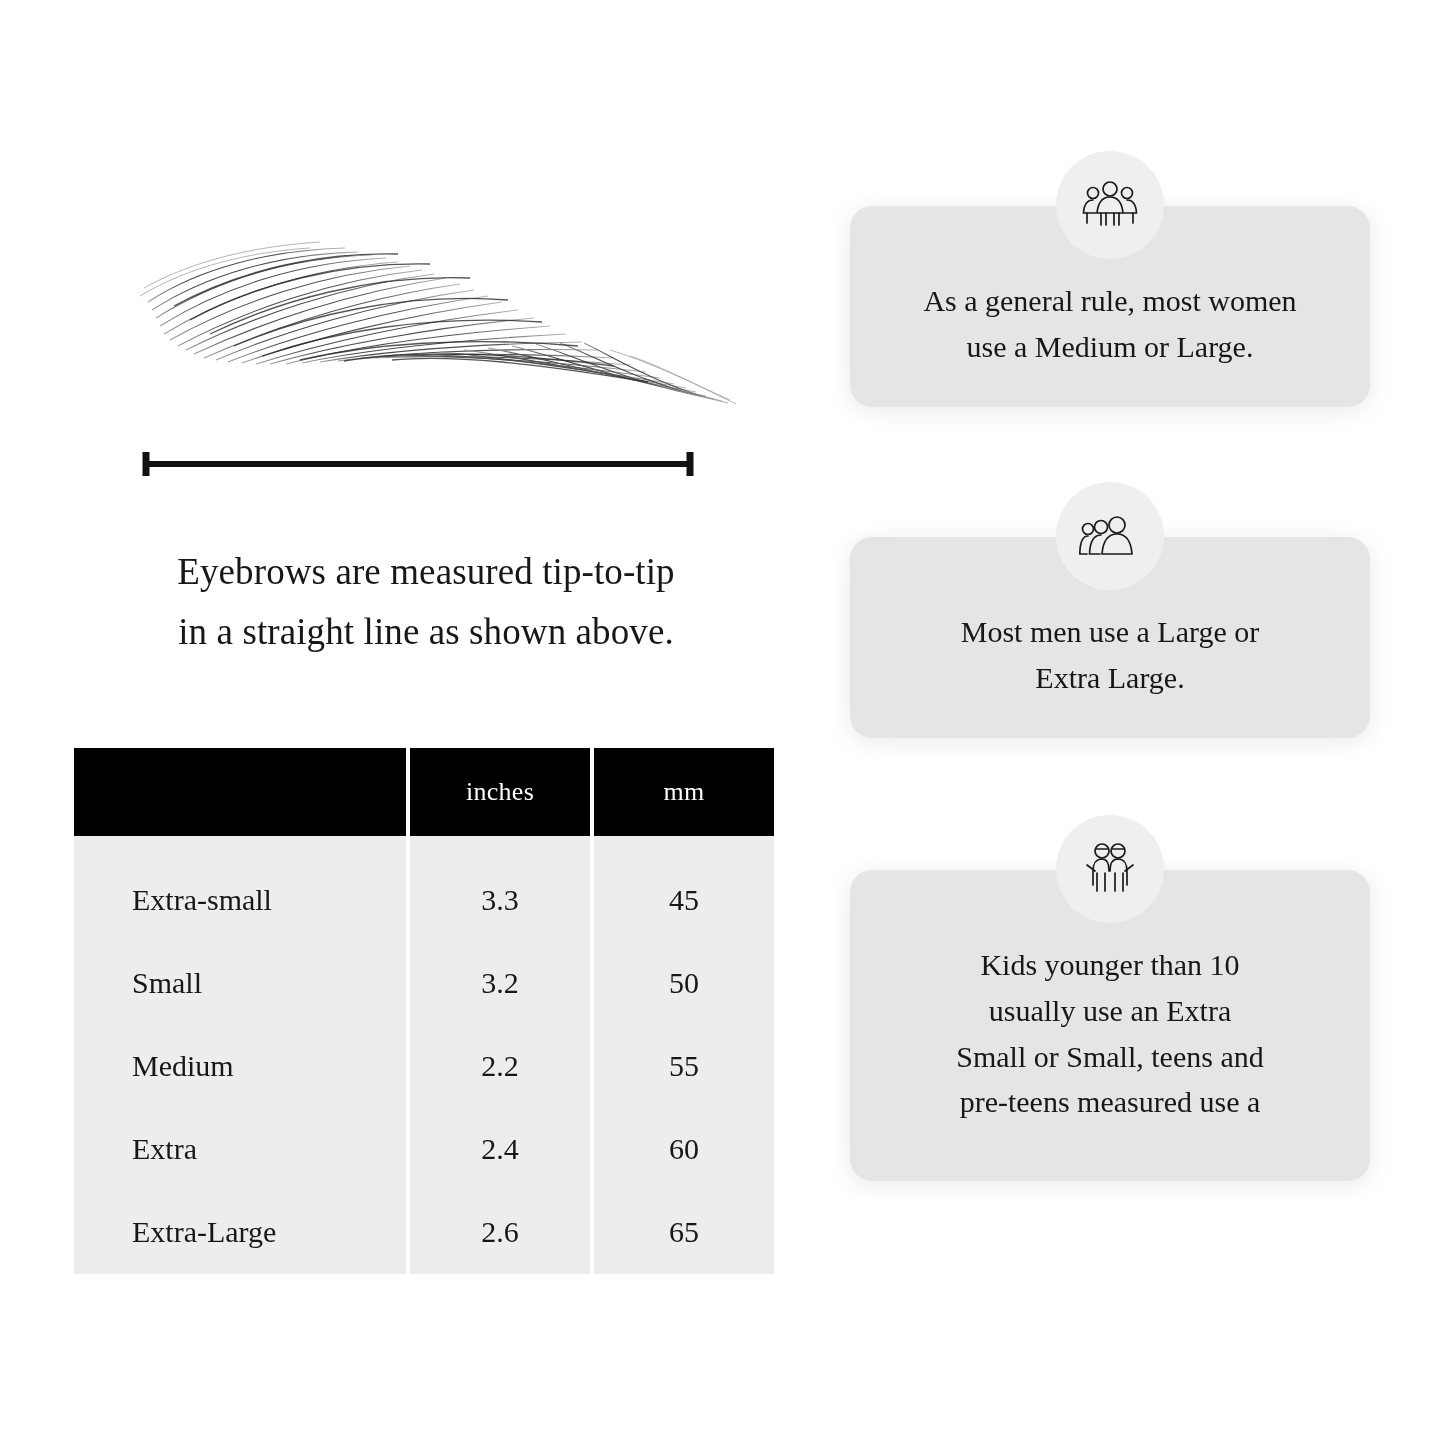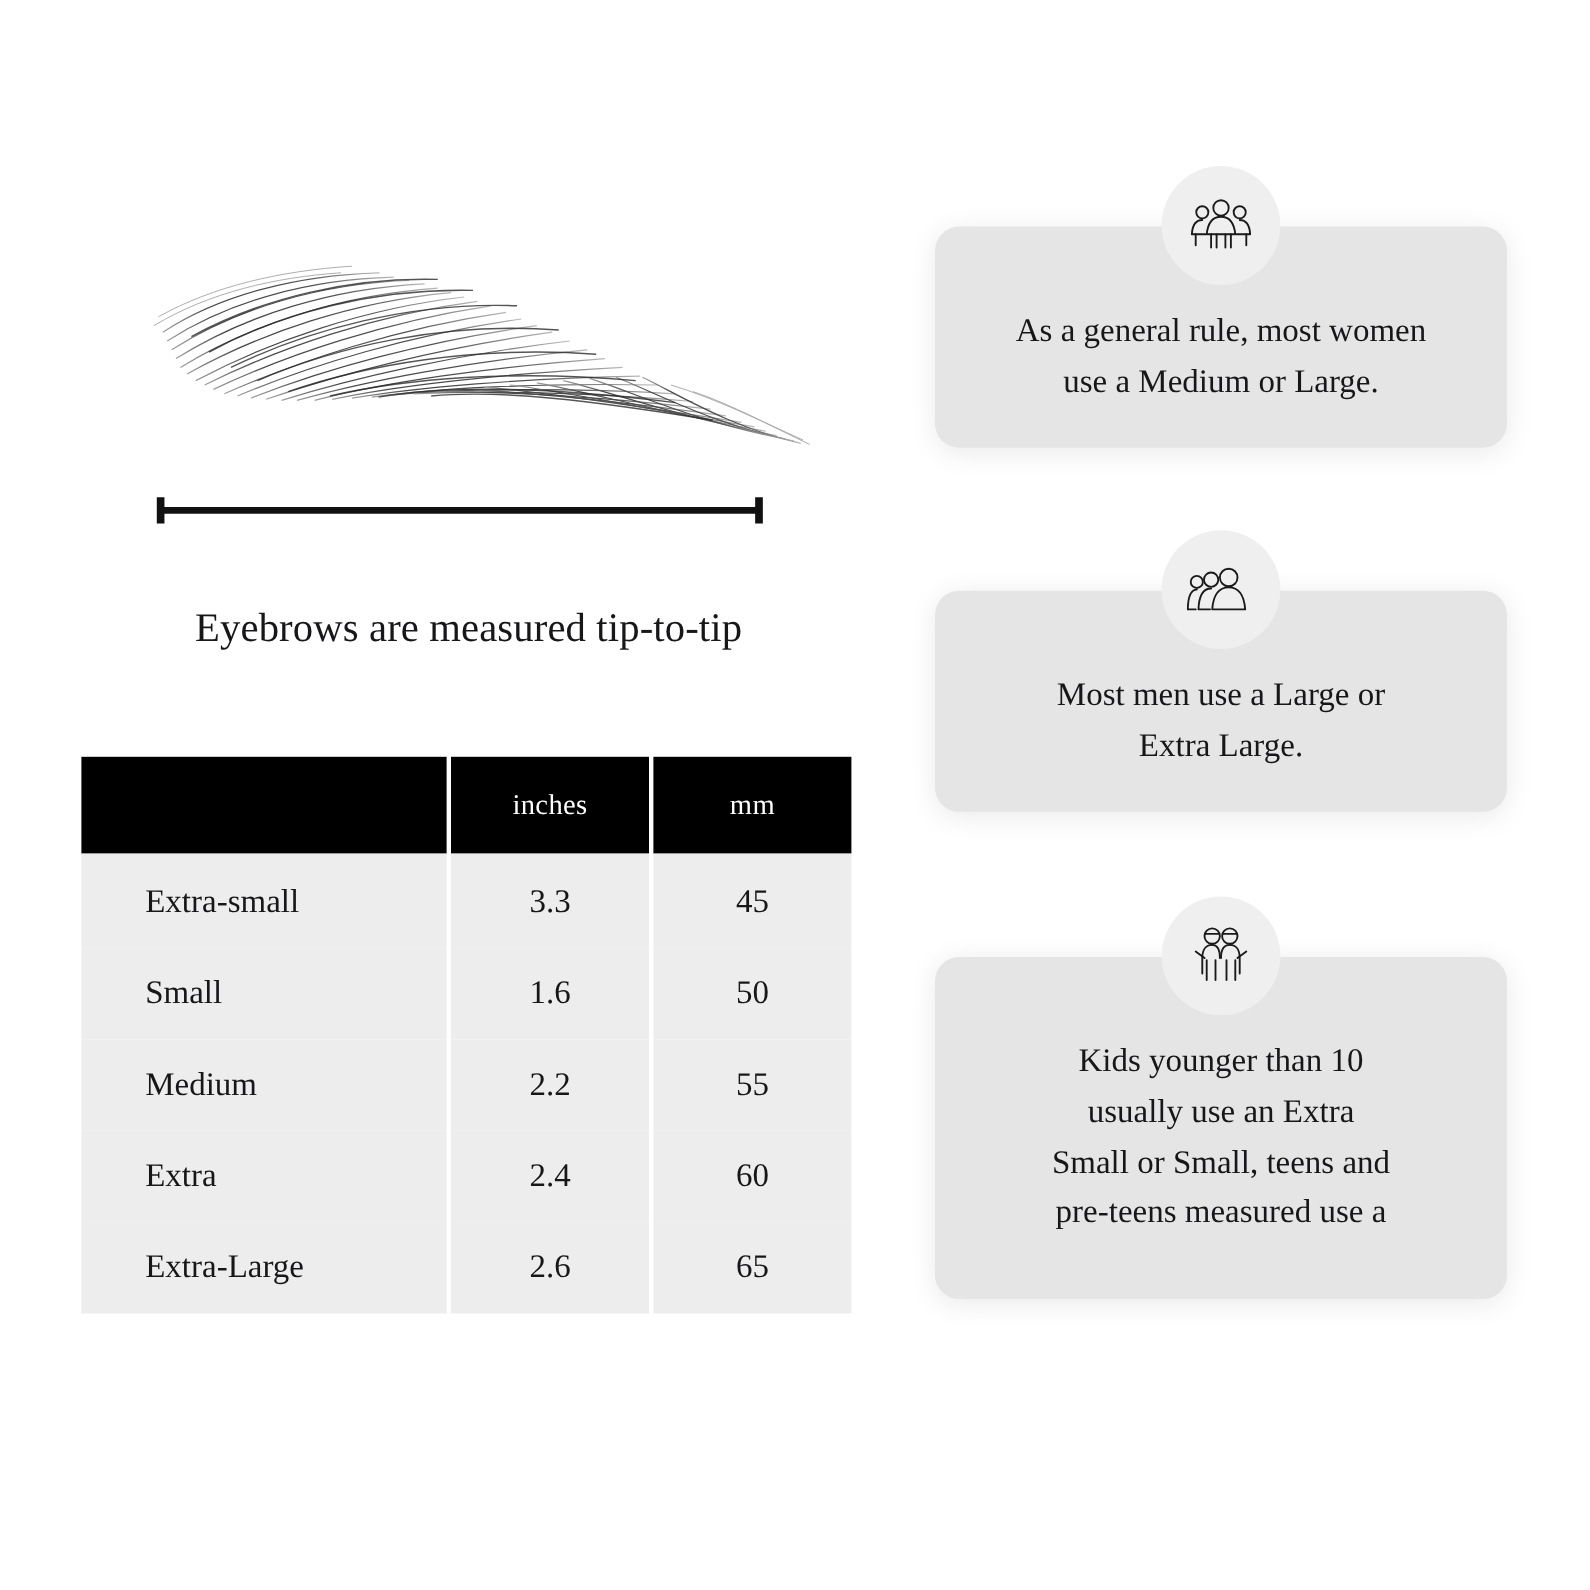--- a/index.html
+++ b/index.html
@@ -74,21 +74,21 @@
     font-size: 30px;
     height: 81px;
     vertical-align: middle;
     color: #17171a;
   }
   #size-table td.label-cell {
     text-align: left;
     padding-left: 58px;
   }
   #size-table td.num-cell { text-align: center; }
-  #size-table tr:first-child td { padding-top: 4px; }
+  #size-table tr:first-child td { padding-top: 24px; }
   #size-table tr:last-child td { }
 
   
   #right-column {
     position: absolute;
     left: 850px;
     top: 160px;
     width: 520px;
   }
 
@@ -192,20 +192,21 @@
   <div id="measure-bar">
     <svg width="552" height="32" viewBox="0 0 552 32">
       <line x1="4" y1="4" x2="4" y2="28" stroke="#111111" stroke-width="7"></line>
       <line x1="548" y1="4" x2="548" y2="28" stroke="#111111" stroke-width="7"></line>
       <line x1="4" y1="16" x2="548" y2="16" stroke="#111111" stroke-width="6"></line>
     </svg>
   </div>
 
   <div id="measure-caption">
     <div>Eyebrows are measured tip-to-tip</div>
+    <div>in a straight line as shown above.</div>
   </div>
 
   <table id="size-table">
     <colgroup>
       <col style="width:332px">
       <col style="width:180px">
       <col style="width:180px">
     </colgroup>
     <thead>
       <tr>
@@ -215,21 +216,21 @@
       </tr>
     </thead>
     <tbody>
       <tr>
         <td class="label-cell">Extra-small</td>
         <td class="num-cell">3.3</td>
         <td class="num-cell">45</td>
       </tr>
       <tr>
         <td class="label-cell">Small</td>
-        <td class="num-cell">1.6</td>
+        <td class="num-cell">3.2</td>
         <td class="num-cell">50</td>
       </tr>
       <tr>
         <td class="label-cell">Medium</td>
         <td class="num-cell">2.2</td>
         <td class="num-cell">55</td>
       </tr>
       <tr>
         <td class="label-cell">Extra</td>
         <td class="num-cell">2.4</td>

